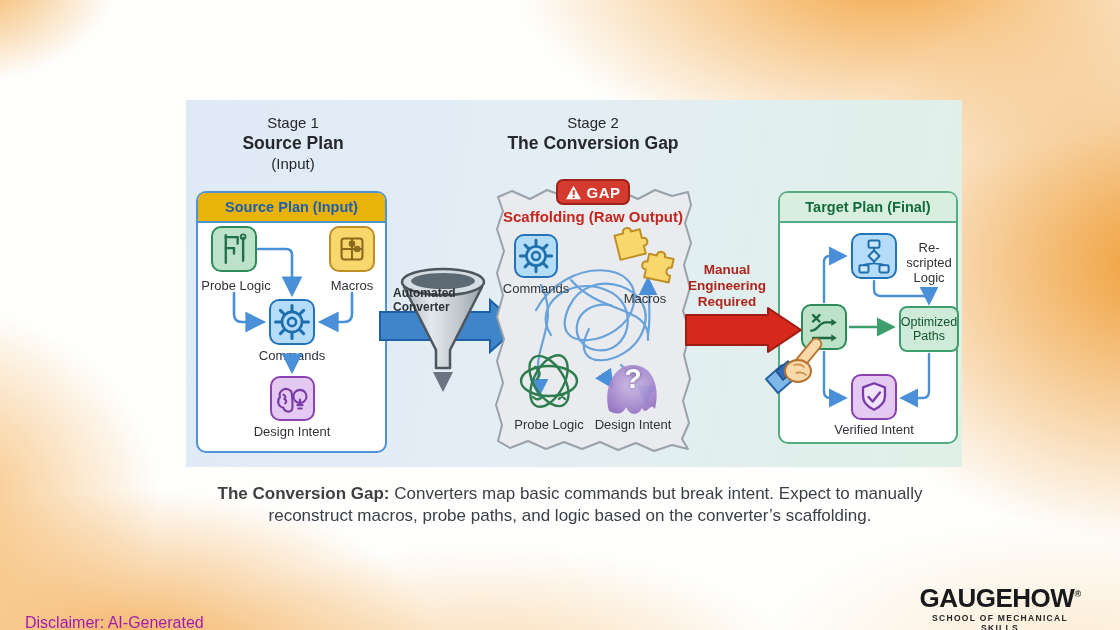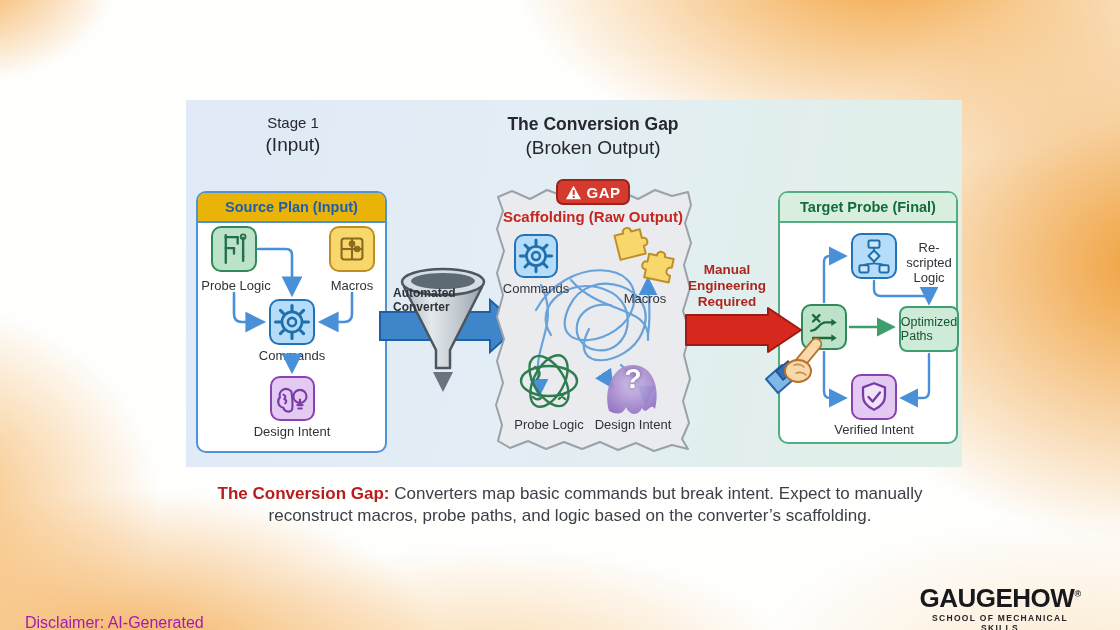--- a/index.html
+++ b/index.html
@@ -18,21 +18,21 @@
   }
   .canvas{position:relative;width:1120px;height:630px;margin-top:20px;}
   
   .diagram{
     position:absolute;left:186px;top:80px;width:776px;height:367px;
     background:linear-gradient(100deg,#e0eaf7 0%,#e3edf5 42%,#e0f0e7 100%);
   }
   .stage-head{position:absolute;text-align:center;color:#26282c;line-height:1.25;}
   .stage-head .kicker{font-size:15px;}
   .stage-head .title{font-size:17.5px;font-weight:700;}
-  .stage-head .sub{font-size:19px;}
+  .stage-head .sub{font-size:15px;}
   .panel{position:absolute;background:#fff;border-radius:10px;box-sizing:border-box;}
   .panel-head{height:28px;display:flex;align-items:center;justify-content:center;
     font-weight:700;font-size:14.5px;border-radius:7px 7px 0 0;}
   .p-blue{border:2px solid #4f93d6;}
   .p-blue .panel-head{background:#eab308;color:#1d5fae;border-bottom:2px solid #4f93d6;}
   .p-green{border:2px solid #54ad80;}
   .p-green .panel-head{background:#d8efe0;color:#146c3c;border-bottom:2px solid #54ad80;}
   .tile{position:absolute;border-radius:10px;box-sizing:border-box;display:flex;align-items:center;justify-content:center;}
   .t-blue{background:#b5dcf8;border:2px solid #2273b8;}
   .t-green{background:#bce2c9;border:2px solid #2e8a57;}
@@ -49,21 +49,21 @@
     font-weight:700;font-size:15px;color:#c3271f;z-index:5;}
   .manual-note{position:absolute;left:486px;top:162px;width:110px;text-align:center;
     font-weight:700;font-size:13.5px;line-height:1.2;color:#ad261d;z-index:5;}
   .ghost-q{position:absolute;left:431px;top:263px;width:32px;text-align:center;
     font-size:28px;font-weight:800;color:#fff;text-shadow:0 0 4px rgba(90,60,130,.8);z-index:5;}
   .funnel-label{position:absolute;left:207px;top:186px;width:100px;
     font-weight:700;font-size:12px;line-height:1.2;color:#2e3338;z-index:4;}
   
   .caption{position:absolute;left:175px;top:463px;width:790px;text-align:center;
     font-size:17px;line-height:1.32;color:#3b3f46;}
-  .caption b{color:#b91c1c;}
+  .caption b{color:#404040;}
   .disclaimer{position:absolute;left:25px;top:594px;font-size:16px;color:#a21caf;}
   .logo{position:absolute;left:916px;top:565px;width:168px;text-align:center;color:#17191d;}
   .logo .brand{font-size:26px;font-weight:800;letter-spacing:-.5px;line-height:1;}
   .logo .brand sup{font-size:9px;font-weight:700;vertical-align:super;}
   .logo .brand-sub{font-size:8.5px;font-weight:600;letter-spacing:1.3px;color:#23252a;margin-top:2px;}
   .z4{z-index:4}.z5{z-index:5}.z6{z-index:6}.z7{z-index:7}
 </style>
 </head>
 <body>
 
@@ -91,25 +91,26 @@
     </linearGradient>
   </defs>
 </svg>
 
 <div class="canvas">
 
   <div class="diagram">
 
     <div class="stage-head" style="left:17px;top:14px;width:180px;">
       <div class="kicker">Stage 1</div>
+      <div class="title">Source Plan</div>
       <div class="sub">(Input)</div>
     </div>
     <div class="stage-head" style="left:307px;top:14px;width:200px;">
+      <div class="kicker">Stage 2</div>
       <div class="title">The Conversion Gap</div>
-      <div class="sub">(Broken Output)</div>
     </div>
 
     <div class="panel p-blue" style="left:10px;top:91px;width:191px;height:262px;">
       <div class="panel-head">Source Plan (Input)</div>
 
       <div class="tile t-green" style="left:13px;top:33px;width:46px;height:46px;">
         <svg width="42" height="42" viewBox="0 0 46 46">
           <g fill="none" stroke="#23714a" stroke-width="2.6" stroke-linecap="round" stroke-linejoin="round">
             <path d="M14,8 V38"></path>
               <path d="M14,10 H27"></path>
@@ -277,21 +278,21 @@
     <div class="manual-note">
       <div>Manual</div>
       <div>Engineering</div>
       <div>Required</div>
     </div>
     <svg class="arrows z6" style="left:498px;top:207px;" width="120" height="46">
       <polygon points="2,8 84,8 84,1 117,23 84,45 84,38 2,38" fill="#d7281d" stroke="#9c1b12" stroke-width="2" stroke-linejoin="round"></polygon>
     </svg>
 
     <div class="panel p-green z5" style="left:592px;top:91px;width:180px;height:253px;">
-      <div class="panel-head">Target Probe (Final)</div>
+      <div class="panel-head">Target Plan (Final)</div>
 
       <div class="tile t-blue" style="left:71px;top:40px;width:46px;height:46px;">
         <svg width="42" height="42" viewBox="0 0 46 46">
           <g fill="#cfe7fa" stroke="#1d6fae" stroke-width="2.2" stroke-linejoin="round">
             <rect x="17" y="6" width="12" height="8" rx="1.5"></rect>
             <path d="M23,17 l6,6 -6,6 -6,-6 z"></path>
             <rect x="7" y="33" width="10" height="8" rx="1.5"></rect>
             <rect x="29" y="33" width="10" height="8" rx="1.5"></rect>
           </g>
           <g fill="none" stroke="#1d6fae" stroke-width="2">
@@ -309,21 +310,21 @@
             <path d="M11,10 l7,7 M18,10 l-7,7"></path>
             <path d="M9,27 C17,27 17,18 25,18 H31"></path>
             <path d="M11,35 H31"></path>
           </g>
           <polygon points="31,14 37,18 31,22" fill="#1c6b40"></polygon>
           <polygon points="31,31 37,35 31,39" fill="#1c6b40"></polygon>
         </svg>
       </div>
 
       <div class="tile" style="left:119px;top:113px;width:60px;height:46px;background:#cdebd8;border:2px solid #3f9e6e;border-radius:8px;">
-        <div style="font-size:12.5px;color:#14532d;text-align:left;line-height:1.15;">Optimized Paths</div>
+        <div style="font-size:12.5px;color:#14532d;text-align:center;line-height:1.15;">Optimized Paths</div>
       </div>
 
       <div class="tile t-purple" style="left:71px;top:181px;width:46px;height:46px;">
         <svg width="42" height="42" viewBox="0 0 46 46">
           <path d="M23,8 l12,4.5 v9.5 c0,8.5 -7.5,13 -12,15 c-4.5,-2 -12,-6.5 -12,-15 v-9.5 z" fill="#f0e3fa" stroke="#7b3ba6" stroke-width="2.5" stroke-linejoin="round"></path>
           <path d="M17,23 l4.5,5 8,-10" fill="none" stroke="#7b3ba6" stroke-width="2.6" stroke-linecap="round" stroke-linejoin="round"></path>
         </svg>
       </div>
       <div class="n-label" style="left:44px;top:230px;width:100px;">Verified Intent</div>
 

